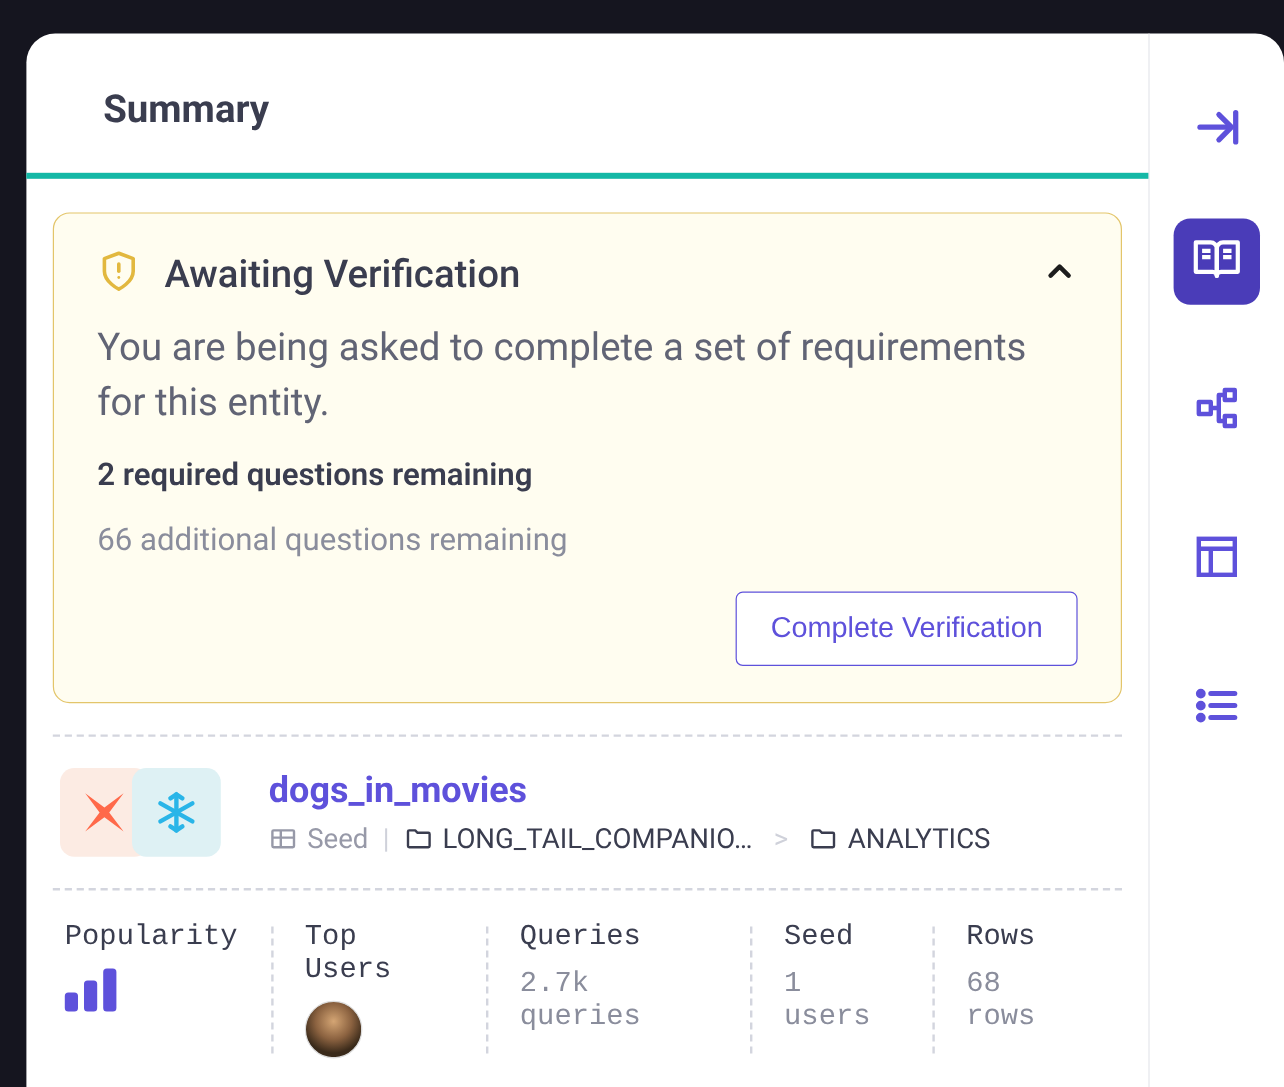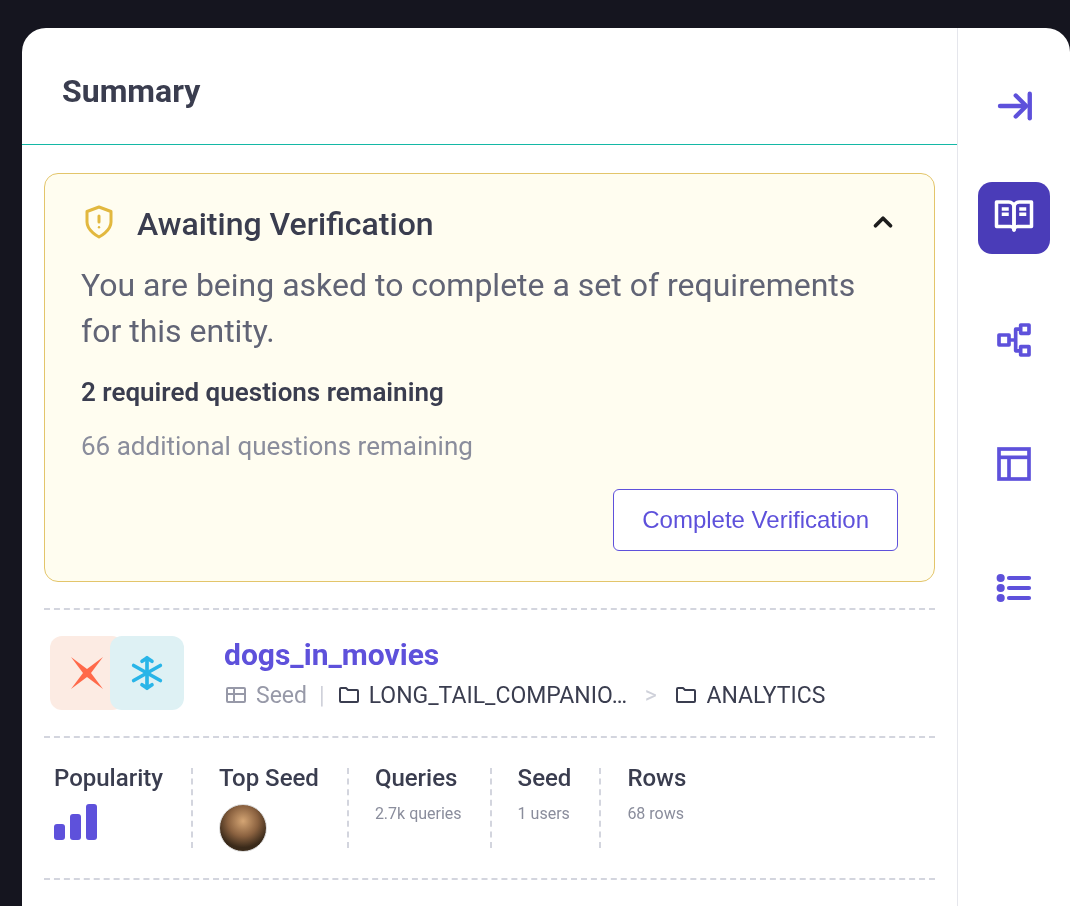--- a/index.html
+++ b/index.html
@@ -22,22 +22,22 @@
       bottom: 0;
       background: #ffffff;
       border-radius: 24px 24px 0 0;
       display: flex;
     }
     .content-area {
       flex: 1;
       border-right: 1px solid #e5e6ec;
     }
     .header {
-      padding: 44px 48px 34px 40px;
-      border-bottom: 1px solid #14b8a6;
+      padding: 44px 48px 34px 64px;
+      border-bottom: 5px solid #14b8a6;
     }
     .header-title {
       font-size: 32px;
       font-weight: 700;
       color: #3a3d4f;
     }
     .body {
       padding: 28px 22px 0 22px;
     }
     .verification-card {
@@ -153,20 +153,21 @@
     }
     .breadcrumb-folder {
       display: flex;
       align-items: center;
       gap: 8px;
       color: #3a3d4f;
     }
     .stats-row {
       display: flex;
       padding: 0 6px 0 6px;
+      font-family: Liberation Mono, monospace;
     }
     .stat-cell {
       display: flex;
       flex-direction: column;
       gap: 12px;
       padding: 0 28px;
       position: relative;
     }
     .stat-cell:first-child {
       padding-left: 4px;
@@ -178,21 +179,21 @@
       top: 4px;
       bottom: 4px;
       border-left: 2px dashed #d3d5de;
     }
     .stat-label {
       font-size: 24px;
       font-weight: 500;
       color: #3a3d4f;
     }
     .stat-value {
-      font-size: 16px;
+      font-size: 24px;
       color: #8a8d9c;
     }
     .popularity-bars {
       display: flex;
       align-items: flex-end;
       gap: 5px;
       height: 36px;
     }
     .pop-bar {
       width: 11px;
@@ -324,21 +325,21 @@
       <div class="stats-row">
         <div class="stat-cell">
           <span class="stat-label">Popularity</span>
           <div class="popularity-bars">
             <div class="pop-bar b1"></div>
             <div class="pop-bar b2"></div>
             <div class="pop-bar b3"></div>
           </div>
         </div>
         <div class="stat-cell">
-          <span class="stat-label">Top Seed</span>
+          <span class="stat-label">Top Users</span>
           <div class="avatar"></div>
         </div>
         <div class="stat-cell">
           <span class="stat-label">Queries</span>
           <span class="stat-value">2.7k queries</span>
         </div>
         <div class="stat-cell">
           <span class="stat-label">Seed</span>
           <span class="stat-value">1 users</span>
         </div>

